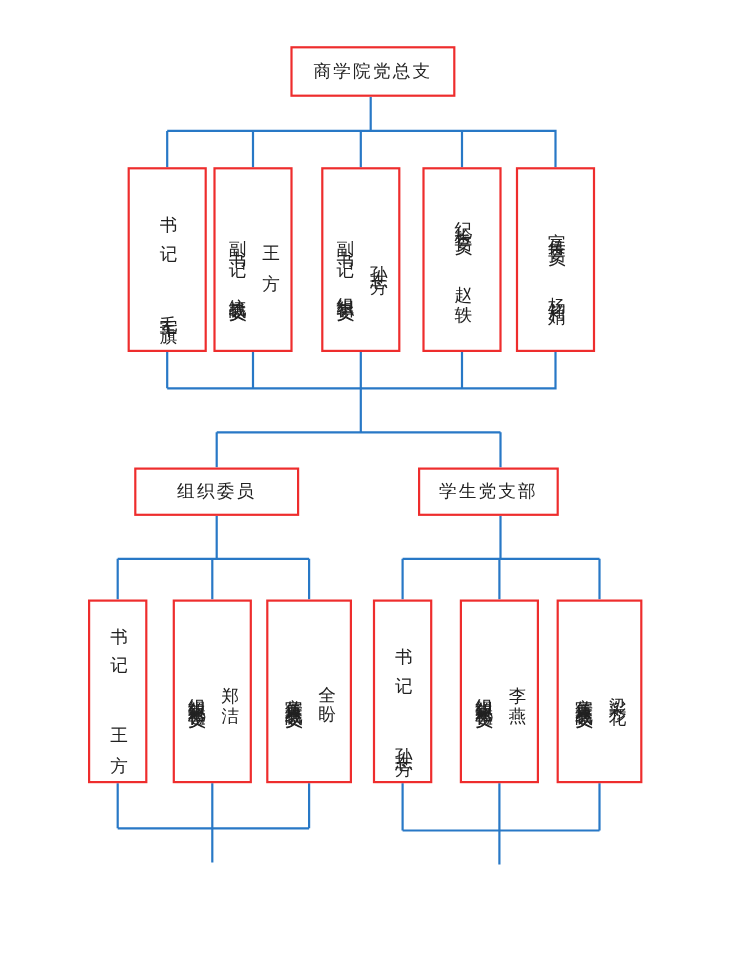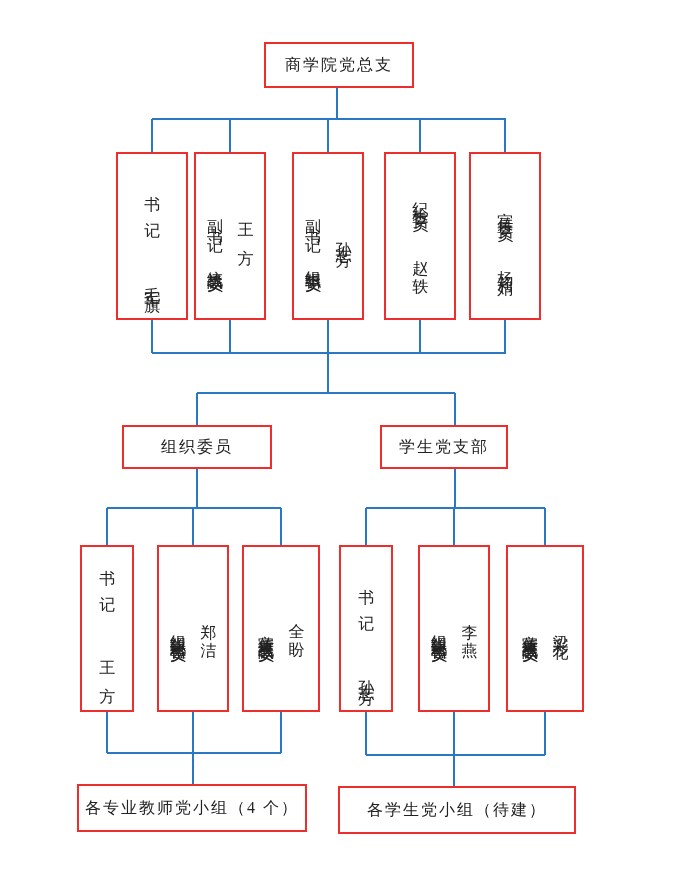--- a/index.html
+++ b/index.html
@@ -154,20 +154,14 @@
 
   <div class="box vbox" style="left:506px;top:545px;width:78px;height:167px;">
     <div class="vcol">
       <span class="seg ls0">宣传兼统战委员</span>
     </div>
     <div class="vcol">
       <span class="seg ls1">梁彩花</span>
     </div>
   </div>
 
-  <div class="box hbox" style="left:77px;top:784px;width:230px;height:48px;">
-    <span>各专业教师党小组（4 个）</span>
-  </div>
-  <div class="box hbox" style="left:338px;top:786px;width:238px;height:48px;">
-    <span>各学生党小组（待建）</span>
-  </div>
 
 </div>
 
 </body></html>

